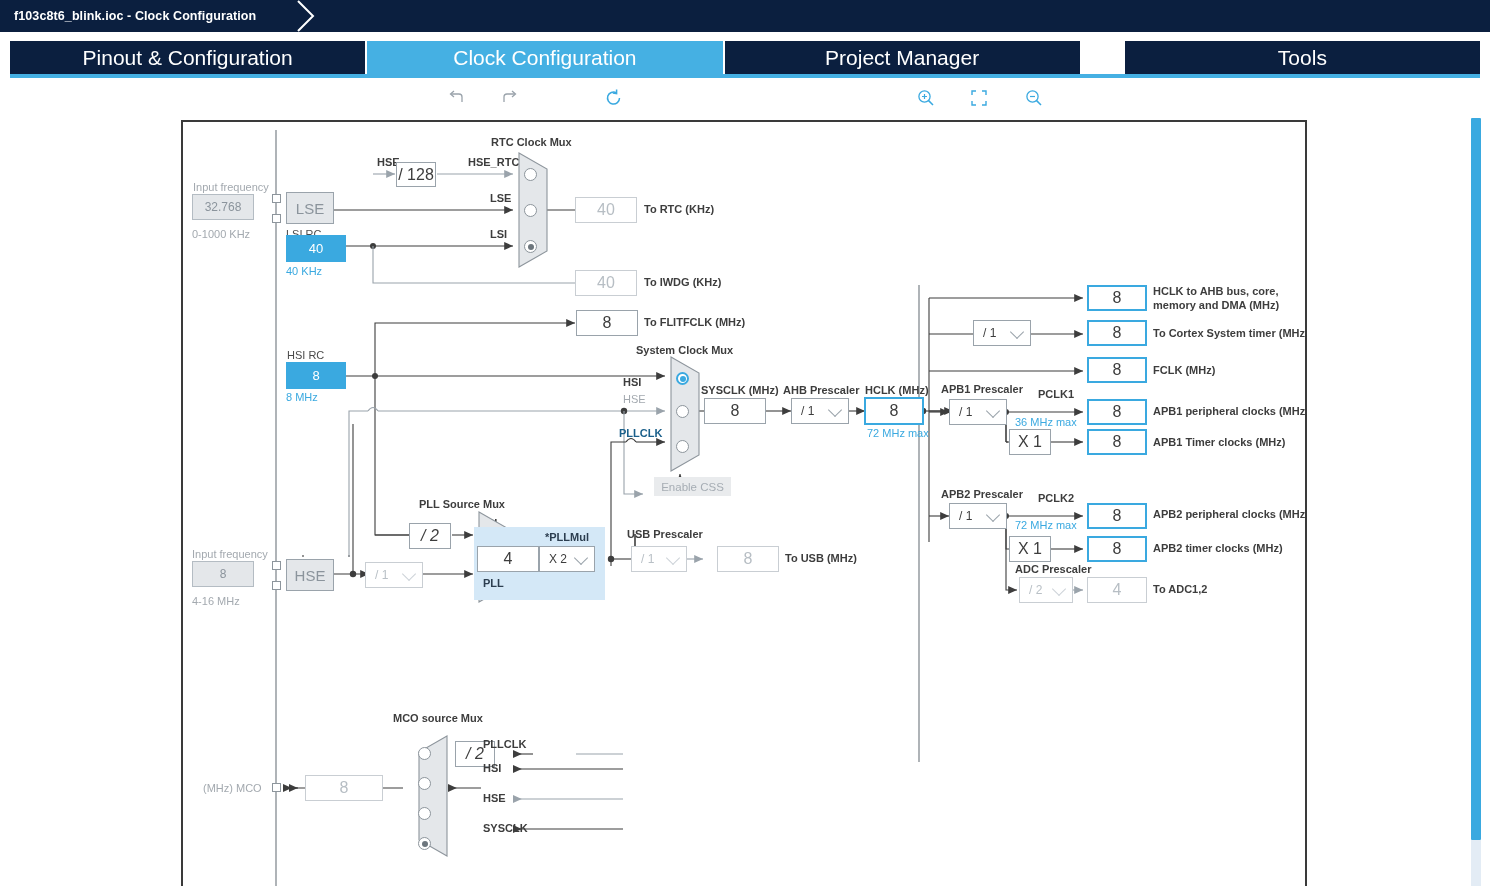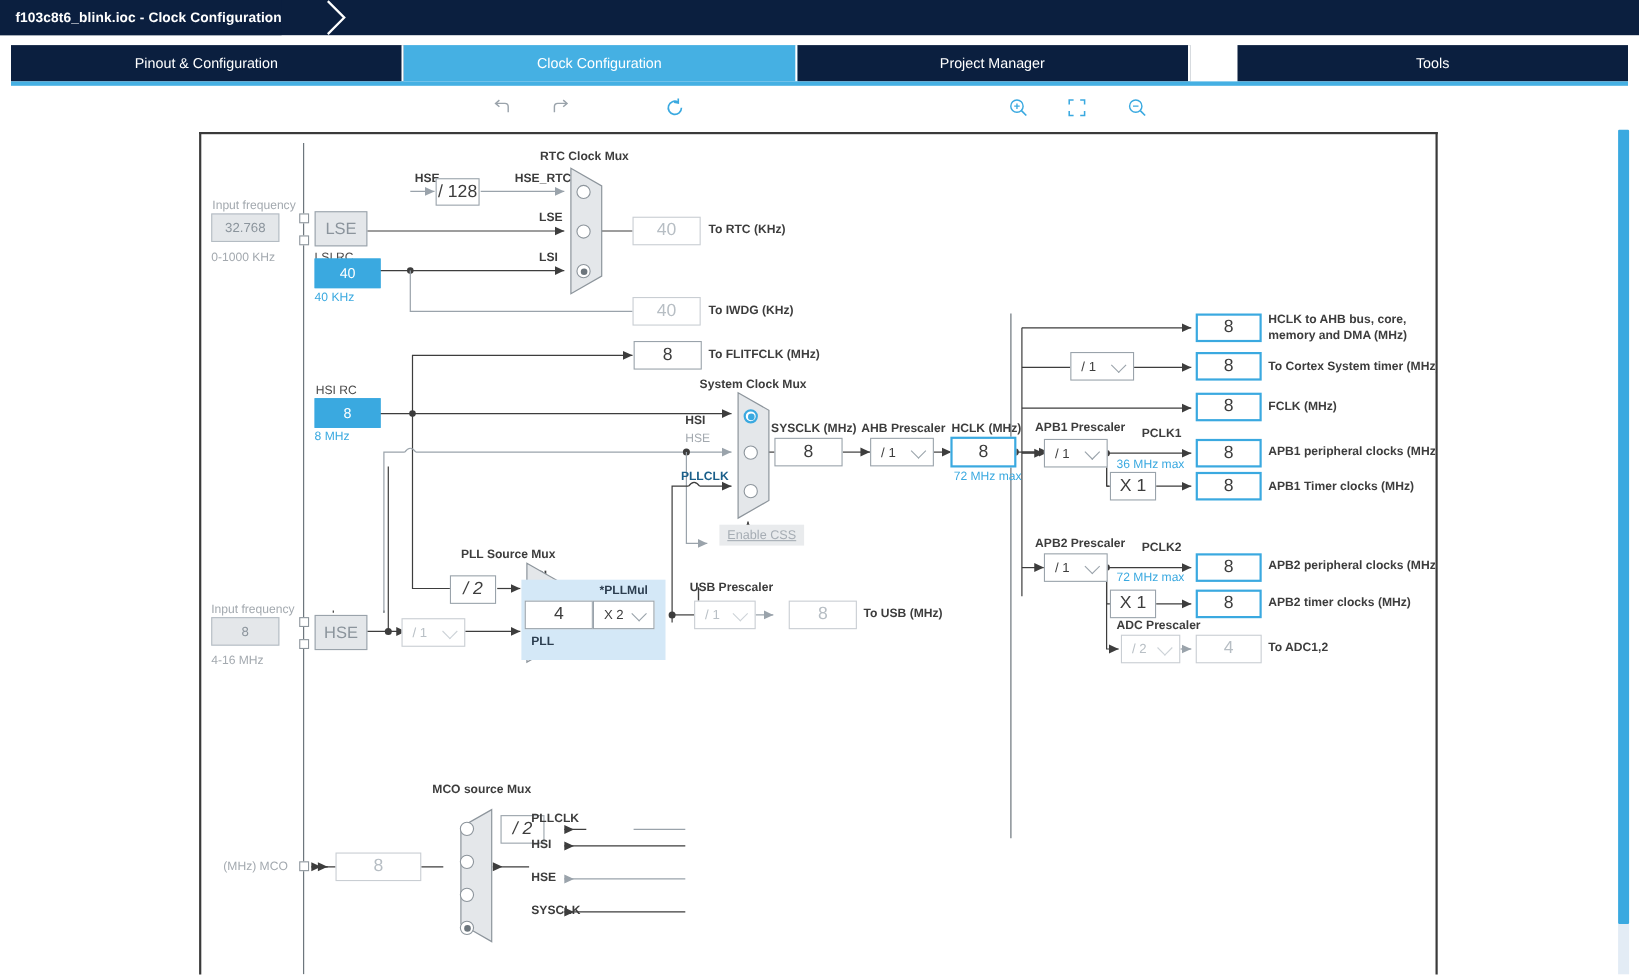--- a/index.html
+++ b/index.html
@@ -12,21 +12,21 @@
 
   
   .titlebar{position:absolute;left:0;top:0;width:1490px;height:32px;background:#0b1f3f;}
   .title-tab{position:absolute;left:0;top:0;height:32px;background:#0b1f3f;display:flex;align-items:center;padding-left:14px;}
   .title-text{color:#ffffff;font-size:12.5px;font-weight:bold;letter-spacing:.1px;white-space:nowrap;}
   .title-chevron{position:absolute;left:296px;top:0;width:34px;height:32px;}
 
   
   .tabbar{position:absolute;left:10px;top:41px;width:1470px;height:33px;display:flex;}
   .tab{flex:1 1 0;height:33px;display:flex;align-items:center;justify-content:center;
-       background:#0b1f3f;color:#ffffff;font-size:13px;border-right:2px solid #ffffff;cursor:pointer;}
+       background:#0b1f3f;color:#ffffff;font-size:21px;border-right:2px solid #ffffff;cursor:pointer;}
   .tab:last-child{border-right:none;margin-left:43px;}
   .tab.active{background:#45b0e3;color:#ffffff;}
   .tabbar-underline{position:absolute;left:10px;top:74px;width:1470px;height:4px;background:#45b0e3;}
 
   
   .toolbar{position:absolute;left:0;top:80px;width:1490px;height:36px;background:#ffffff;}
   .tb-btn{position:absolute;top:0;height:36px;display:flex;align-items:center;justify-content:center;cursor:pointer;}
   .tb-icon{width:20px;height:20px;display:block;}
   .resolve-btn{position:absolute;left:692px;top:85px;width:156px;height:25px;background:#e9ebed;
      display:flex;align-items:center;justify-content:center;color:#9aa3ab;font-size:12.5px;cursor:default;}
@@ -74,21 +74,21 @@
   .radio.on{border:2px solid #3aa9e0;}
   .radio.on::after{content:"";position:absolute;left:50%;top:50%;width:6px;height:6px;margin:-3px 0 0 -3px;
          border-radius:50%;background:#3aa9e0;}
   .radio.ongrey{border:1.6px solid #8d959c;}
   .radio.ongrey::after{content:"";position:absolute;left:50%;top:50%;width:6px;height:6px;margin:-3px 0 0 -3px;
          border-radius:50%;background:#6d767d;}
 
   .pin{position:absolute;width:9px;height:9px;box-sizing:border-box;border:1.4px solid #8d959c;background:#ffffff;}
 
   .cssbtn{position:absolute;background:#e9ebed;display:flex;align-items:center;justify-content:center;
-          color:#a6adb4;font-size:11.5px;cursor:pointer;text-decoration:underline;}
+          color:#a6adb4;font-size:11.5px;cursor:pointer;}
 </style>
 </head>
 <body>
 
 <div class="app">
 
   <div class="titlebar">
     <div class="title-tab">
       <span class="title-text">f103c8t6_blink.ioc - Clock Configuration</span>
     </div>

